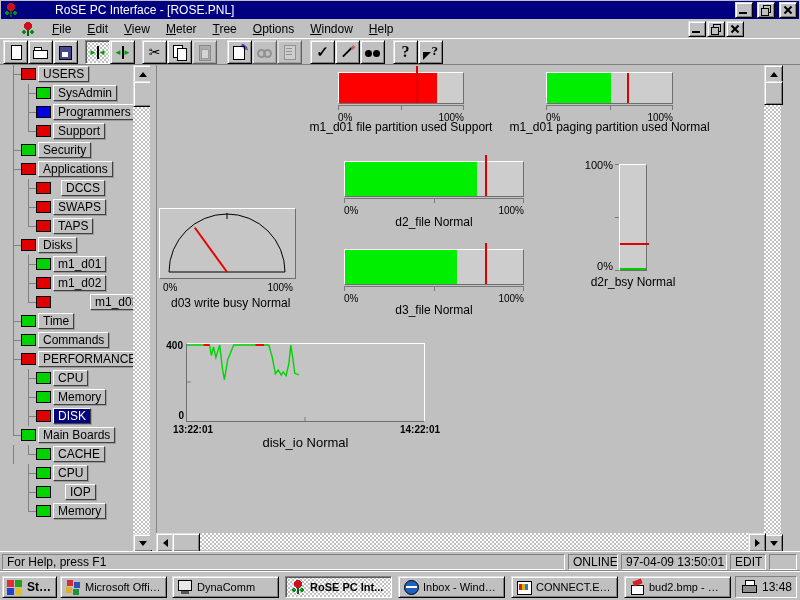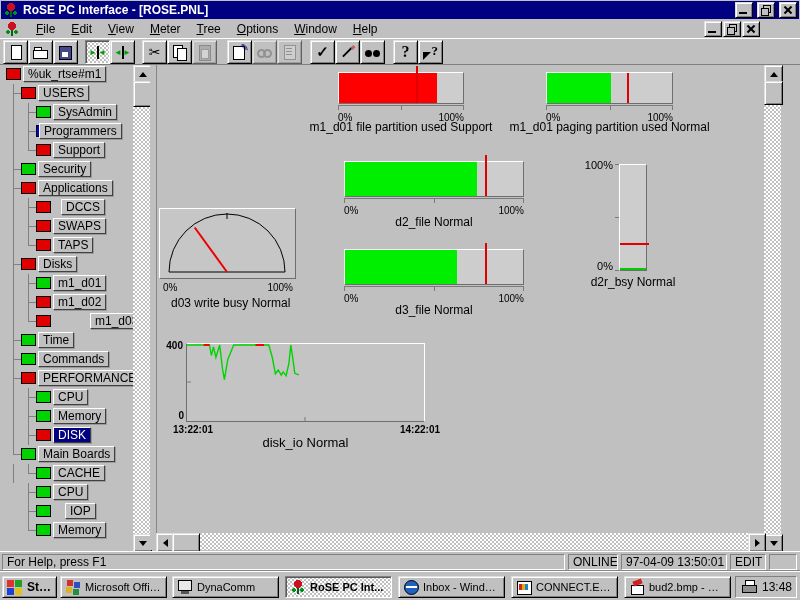--- a/index.html
+++ b/index.html
@@ -11,30 +11,30 @@
           box-shadow:inset 1px 1px 0 #fff, inset -1px -1px 0 #808080;}
   .panel-sunken{border:1px solid;border-color:#808080 #fff #fff #808080;}
   .checker{background-color:#c0c0c0;
     background-image:linear-gradient(45deg,#fff 25%,transparent 25%,transparent 75%,#fff 75%),
                      linear-gradient(45deg,#fff 25%,transparent 25%,transparent 75%,#fff 75%);
     background-size:4px 4px;background-position:0 0,2px 2px;}
 
   
   .titlebar{position:absolute;left:1px;top:1px;width:798px;height:18px;background:#000080;
             display:flex;align-items:center;gap:4px;padding:0 2px;box-sizing:border-box;}
-  .title-text{color:#fff;font-weight:bold;font-size:12px;flex:1;white-space:nowrap;}
+  .title-text{color:#fff;font-weight:normal;font-size:12px;flex:1;white-space:nowrap;margin-left:32px;}
   .cap-btn{width:16px;height:14px;display:flex;align-items:center;justify-content:center;position:relative;flex:none;}
   .g-min{position:absolute;left:3px;bottom:3px;width:8px;height:2px;background:#000;}
   .g-restore:before{content:"";position:absolute;left:5px;top:2px;width:6px;height:6px;border:1px solid #000;background:#c0c0c0;}
   .g-restore:after{content:"";position:absolute;left:3px;top:5px;width:6px;height:6px;border:1px solid #000;background:#c0c0c0;}
   .g-close:before,.g-close:after{content:"";position:absolute;left:3px;top:6px;width:10px;height:2px;background:#000;}
   .g-close:before{transform:rotate(45deg);} .g-close:after{transform:rotate(-45deg);}
 
   
-  .menubar{position:absolute;left:1px;top:19px;width:762px;height:19px;display:flex;align-items:center;padding:0 3px;box-sizing:border-box;}
+  .menubar{position:absolute;left:1px;top:19px;width:762px;height:19px;display:flex;align-items:center;padding:0 19px;box-sizing:border-box;}
   .menu-item{padding:2px 8px 2px 8px;white-space:nowrap;}
   .menu-item u{text-decoration:underline;}
   .mdi-btns{margin-left:auto;display:flex;gap:1px;}
 
   
   .toolbar{position:absolute;left:0;top:38px;width:800px;height:26px;border-top:1px solid #fff;display:flex;align-items:center;}
   .tbtn{width:23px;height:22px;display:flex;align-items:center;justify-content:center;flex:none;}
   .tbtn.pressed{border-color:#808080 #fff #fff #808080;box-shadow:inset 1px 1px 0 #5a5a5a;
     background-image:linear-gradient(45deg,#fff 25%,transparent 25%,transparent 75%,#fff 75%),
                      linear-gradient(45deg,#fff 25%,transparent 25%,transparent 75%,#fff 75%);
@@ -255,42 +255,38 @@
         <span class="tico ico-help-icon"></span>
       </div>
       <div class="tbtn raised">
         <span class="tico ico-context-help-icon"></span>
       </div>
     </div>
   <div class="client-top-line"></div>
 
   <div class="tree" id="tree">
       <div class="trow">
-        <span class="drawer" style="left: 4px; background: rgb(224, 0, 0);"></span>
-        <span class="tlabel" style="left: 21px;">%uk_rtse#m1</span>
-      </div>
-      <div class="trow">
         <span class="t-vline" style="left: 11px;"></span>
         <span class="t-hline" style="left: 12px; width: 7px;"></span>
         <span class="drawer" style="left: 19px; background: rgb(224, 0, 0);"></span>
         <span class="tlabel" style="left: 36px;">USERS</span>
       </div>
       <div class="trow">
         <span class="t-vline" style="left: 11px;"></span>
         <span class="t-vline" style="left: 26px;"></span>
         <span class="t-hline" style="left: 27px; width: 7px;"></span>
         <span class="drawer" style="left: 34px; background: rgb(0, 212, 0);"></span>
         <span class="tlabel" style="left: 51px;">SysAdmin</span>
       </div>
       <div class="trow">
         <span class="t-vline" style="left: 11px;"></span>
         <span class="t-vline" style="left: 26px;"></span>
         <span class="t-hline" style="left: 27px; width: 7px;"></span>
         <span class="drawer" style="left: 34px; background: rgb(0, 0, 224);"></span>
-        <span class="tlabel" style="left: 37px;">Programmers</span>
+        <span class="tlabel" style="left: 51px;">Programmers</span>
       </div>
       <div class="trow">
         <span class="t-vline" style="left: 11px;"></span>
         <span class="t-vline half" style="left: 26px;"></span>
         <span class="t-hline" style="left: 27px; width: 7px;"></span>
         <span class="drawer" style="left: 34px; background: rgb(224, 0, 0);"></span>
         <span class="tlabel" style="left: 51px;">Support</span>
       </div>
       <div class="trow">
         <span class="t-vline" style="left: 11px;"></span>

